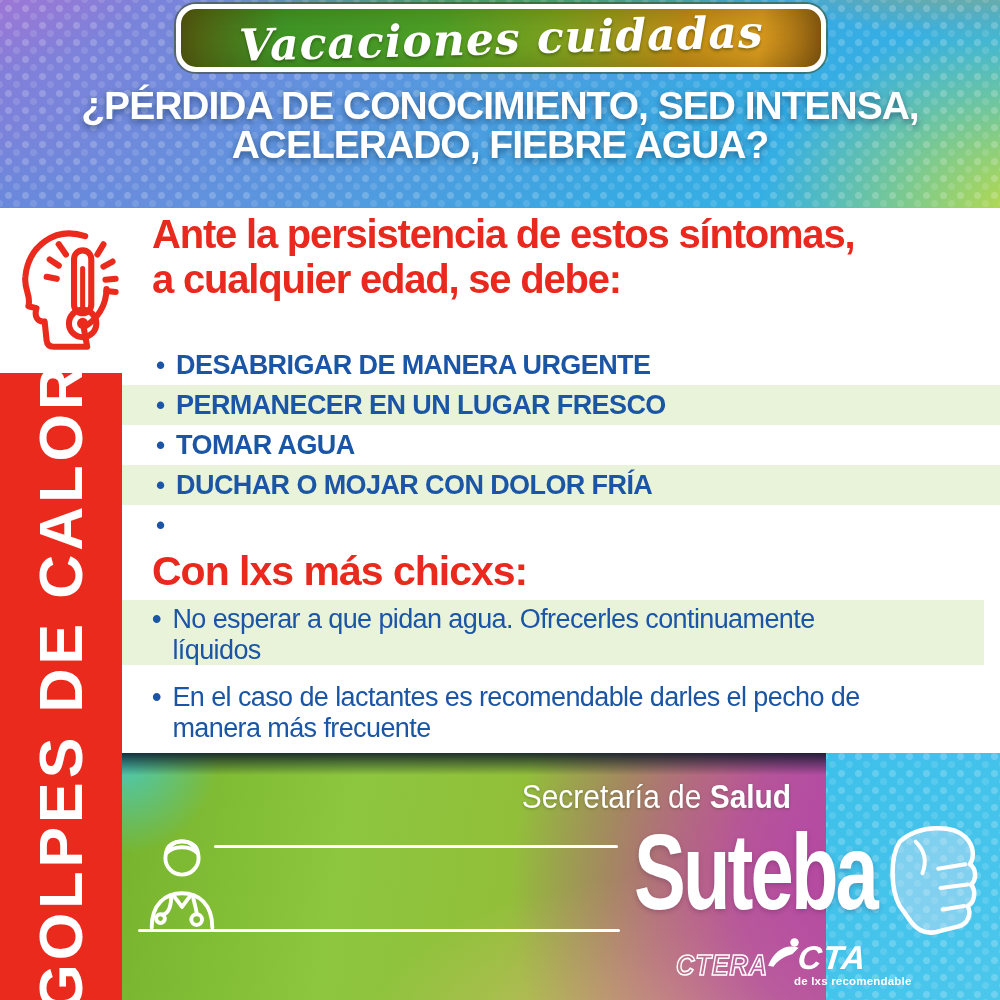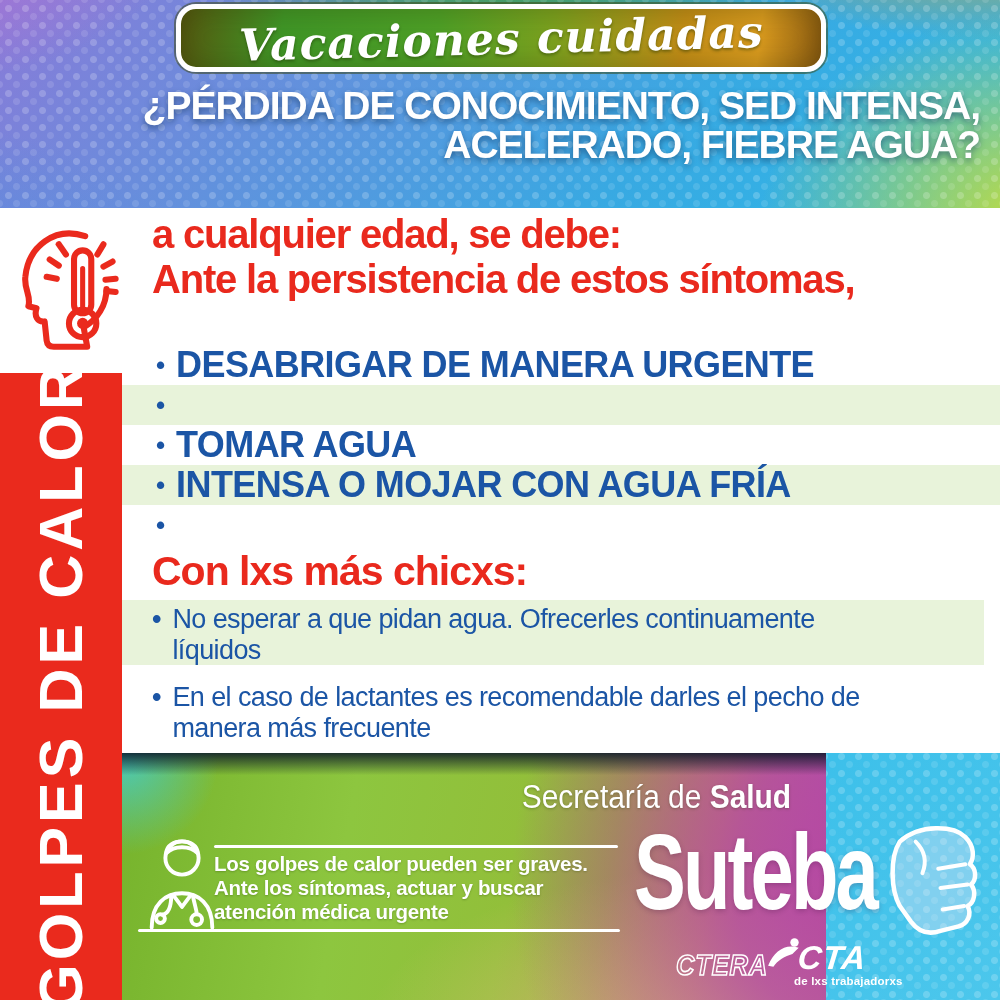--- a/index.html
+++ b/index.html
@@ -29,37 +29,37 @@
     box-shadow:0 0 0 2px rgba(55,65,8,.5), inset 0 0 28px rgba(40,40,0,.30);
     display:flex;align-items:center;justify-content:center;
   }
   .banner-text{
     font-family:"DejaVu Serif",serif;font-style:italic;font-weight:bold;
     font-size:44px;color:#fff;transform:rotate(-1.5deg);
     text-shadow:0 2px 3px rgba(30,50,0,.45);letter-spacing:1px;white-space:nowrap;
   }
   
   .headline{
-    position:absolute;left:20px;top:86px;width:960px;z-index:2;text-align:right;
+    position:absolute;left:20px;top:86px;width:960px;z-index:2;text-align:center;
     color:#fff;font-weight:800;font-size:39px;line-height:39px;letter-spacing:-1px;
     text-shadow:0 3px 6px rgba(15,50,90,.55);
   }
   
   .panel{position:absolute;left:0;top:208px;width:1000px;height:545px;background:#fff;z-index:3;}
   .head-icon{position:absolute;left:6px;top:222px;width:132px;height:142px;z-index:4;}
   .intro{
     position:absolute;left:152px;top:212px;z-index:4;
     color:#e9291d;font-weight:800;font-size:40px;line-height:45px;letter-spacing:-1.2px;
   }
   
   .bullet-list{position:absolute;left:122px;top:345px;width:878px;z-index:4;}
   .brow{height:40px;display:flex;align-items:center;padding-left:34px;box-sizing:border-box;}
   .brow.green{background:#e8f3da;}
   .bdot{color:#1b55a5;font-size:26px;font-weight:800;margin-right:11px;line-height:1;}
-  .btxt{color:#1b55a5;font-size:36px;font-weight:800;letter-spacing:-.6px;white-space:nowrap;}
+  .btxt{color:#1b55a5;font-size:27px;font-weight:800;letter-spacing:-.6px;white-space:nowrap;}
   .children-heading{
     position:absolute;left:152px;top:548px;z-index:4;
     color:#e9291d;font-weight:700;font-size:41px;letter-spacing:-1px;
   }
   .cstripe{position:absolute;left:122px;top:600px;width:862px;height:65px;background:#e8f3da;z-index:3;}
   .child-bullet{position:absolute;left:152px;z-index:4;display:flex;align-items:flex-start;}
   .child-bullet.first{top:604px;}
   .child-bullet.second{top:682px;}
   .cdot{color:#1b55a5;font-size:27px;font-weight:800;margin-right:11px;line-height:31px;}
   .ctext{
@@ -146,39 +146,40 @@
       <path d="M96 22 L90 32"></path>
       <path d="M105 39 L96 44"></path>
       <path d="M108 56 L98 57"></path>
       <path d="M108 69 L99 68"></path>
     </g>
     <line x1="75.5" y1="46" x2="75.5" y2="86" stroke="#ea2a1d" stroke-width="5" stroke-linecap="round"></line>
     <circle cx="75.5" cy="100" r="5.5" fill="#ea2a1d"></circle>
   </svg>
 
   <div class="intro">
+    <div>Ante la persistencia de estos síntomas,</div>
     <div>a cualquier edad, se debe:</div>
-    <div>Ante la persistencia de estos síntomas,</div>
   </div>
 
   <div class="bullet-list">
     <div class="brow">
       <span class="bdot">•</span>
       <span class="btxt">DESABRIGAR DE MANERA URGENTE</span>
     </div>
     <div class="brow green">
       <span class="bdot">•</span>
+      <span class="btxt">PERMANECER EN UN LUGAR FRESCO</span>
     </div>
     <div class="brow">
       <span class="bdot">•</span>
       <span class="btxt">TOMAR AGUA</span>
     </div>
     <div class="brow green">
       <span class="bdot">•</span>
-      <span class="btxt">INTENSA O MOJAR CON AGUA FRÍA</span>
+      <span class="btxt">DUCHAR O MOJAR CON DOLOR FRÍA</span>
     </div>
     <div class="brow">
       <span class="bdot">•</span>
     </div>
   </div>
 
   <div class="children-heading">Con lxs más chicxs:</div>
   <div class="cstripe"></div>
   <div class="child-bullet first">
     <span class="cdot">•</span>
@@ -207,25 +208,20 @@
         <path d="M14 101 C14 77 28 66 45 66 C62 66 76 77 76 101"></path>
         <path d="M36 68 L45 80 L54 68"></path>
         <path d="M34 68 C34 81 30 87 25 88"></path>
         <path d="M56 68 C58 79 60 83 60 87"></path>
         <circle cx="23" cy="92" r="4.5"></circle>
         <circle cx="60" cy="93" r="5.5"></circle>
       </g>
     </svg>
 
     <div class="fline line-top"></div>
-    <div class="warning">
-      <div>Los golpes de calor pueden ser graves.</div>
-      <div>Ante los síntomas, actuar y buscar</div>
-      <div>atención médica urgente</div>
-    </div>
     <div class="fline line-bottom"></div>
 
     <div class="suteba">Suteba</div>
 
     <svg class="hand-icon" viewBox="0 0 85 115">
       <path d="M14 20 C32 4 62 6 72 16 C80 24 80 34 76 40 C82 44 82 54 77 58 C82 64 80 74 74 77 C78 84 74 93 66 95 L50 99 C38 103 30 99 24 91 L14 77 C6 63 5 34 14 20 Z" fill="rgba(240,232,245,.35)" stroke="#fff" stroke-width="4" stroke-linejoin="round"></path>
       <g class="stroke" stroke="#fff" stroke-width="3.5">
         <path d="M72 40 L48 44"></path>
         <path d="M74 58 L50 61"></path>
         <path d="M71 77 L52 80"></path>
@@ -234,17 +230,17 @@
     </svg>
 
     <div class="ctera">CTERA</div>
 
     <div class="cta">
       <svg class="cta-fig" viewBox="0 0 36 28">
         <circle cx="27" cy="5" r="4" fill="#fff"></circle>
         <path d="M2 27 C8 13 18 6 31 10 L25 16 C18 18 11 22 7 28 Z" fill="#fff"></path>
       </svg>
       <span class="cta-text">CTA</span>
-      <div class="cta-sub">de lxs trabajadorxs</div>
+      <div class="cta-sub">de lxs recomendable</div>
     </div>
   </div>
 
 </div>
 
 </body></html>

